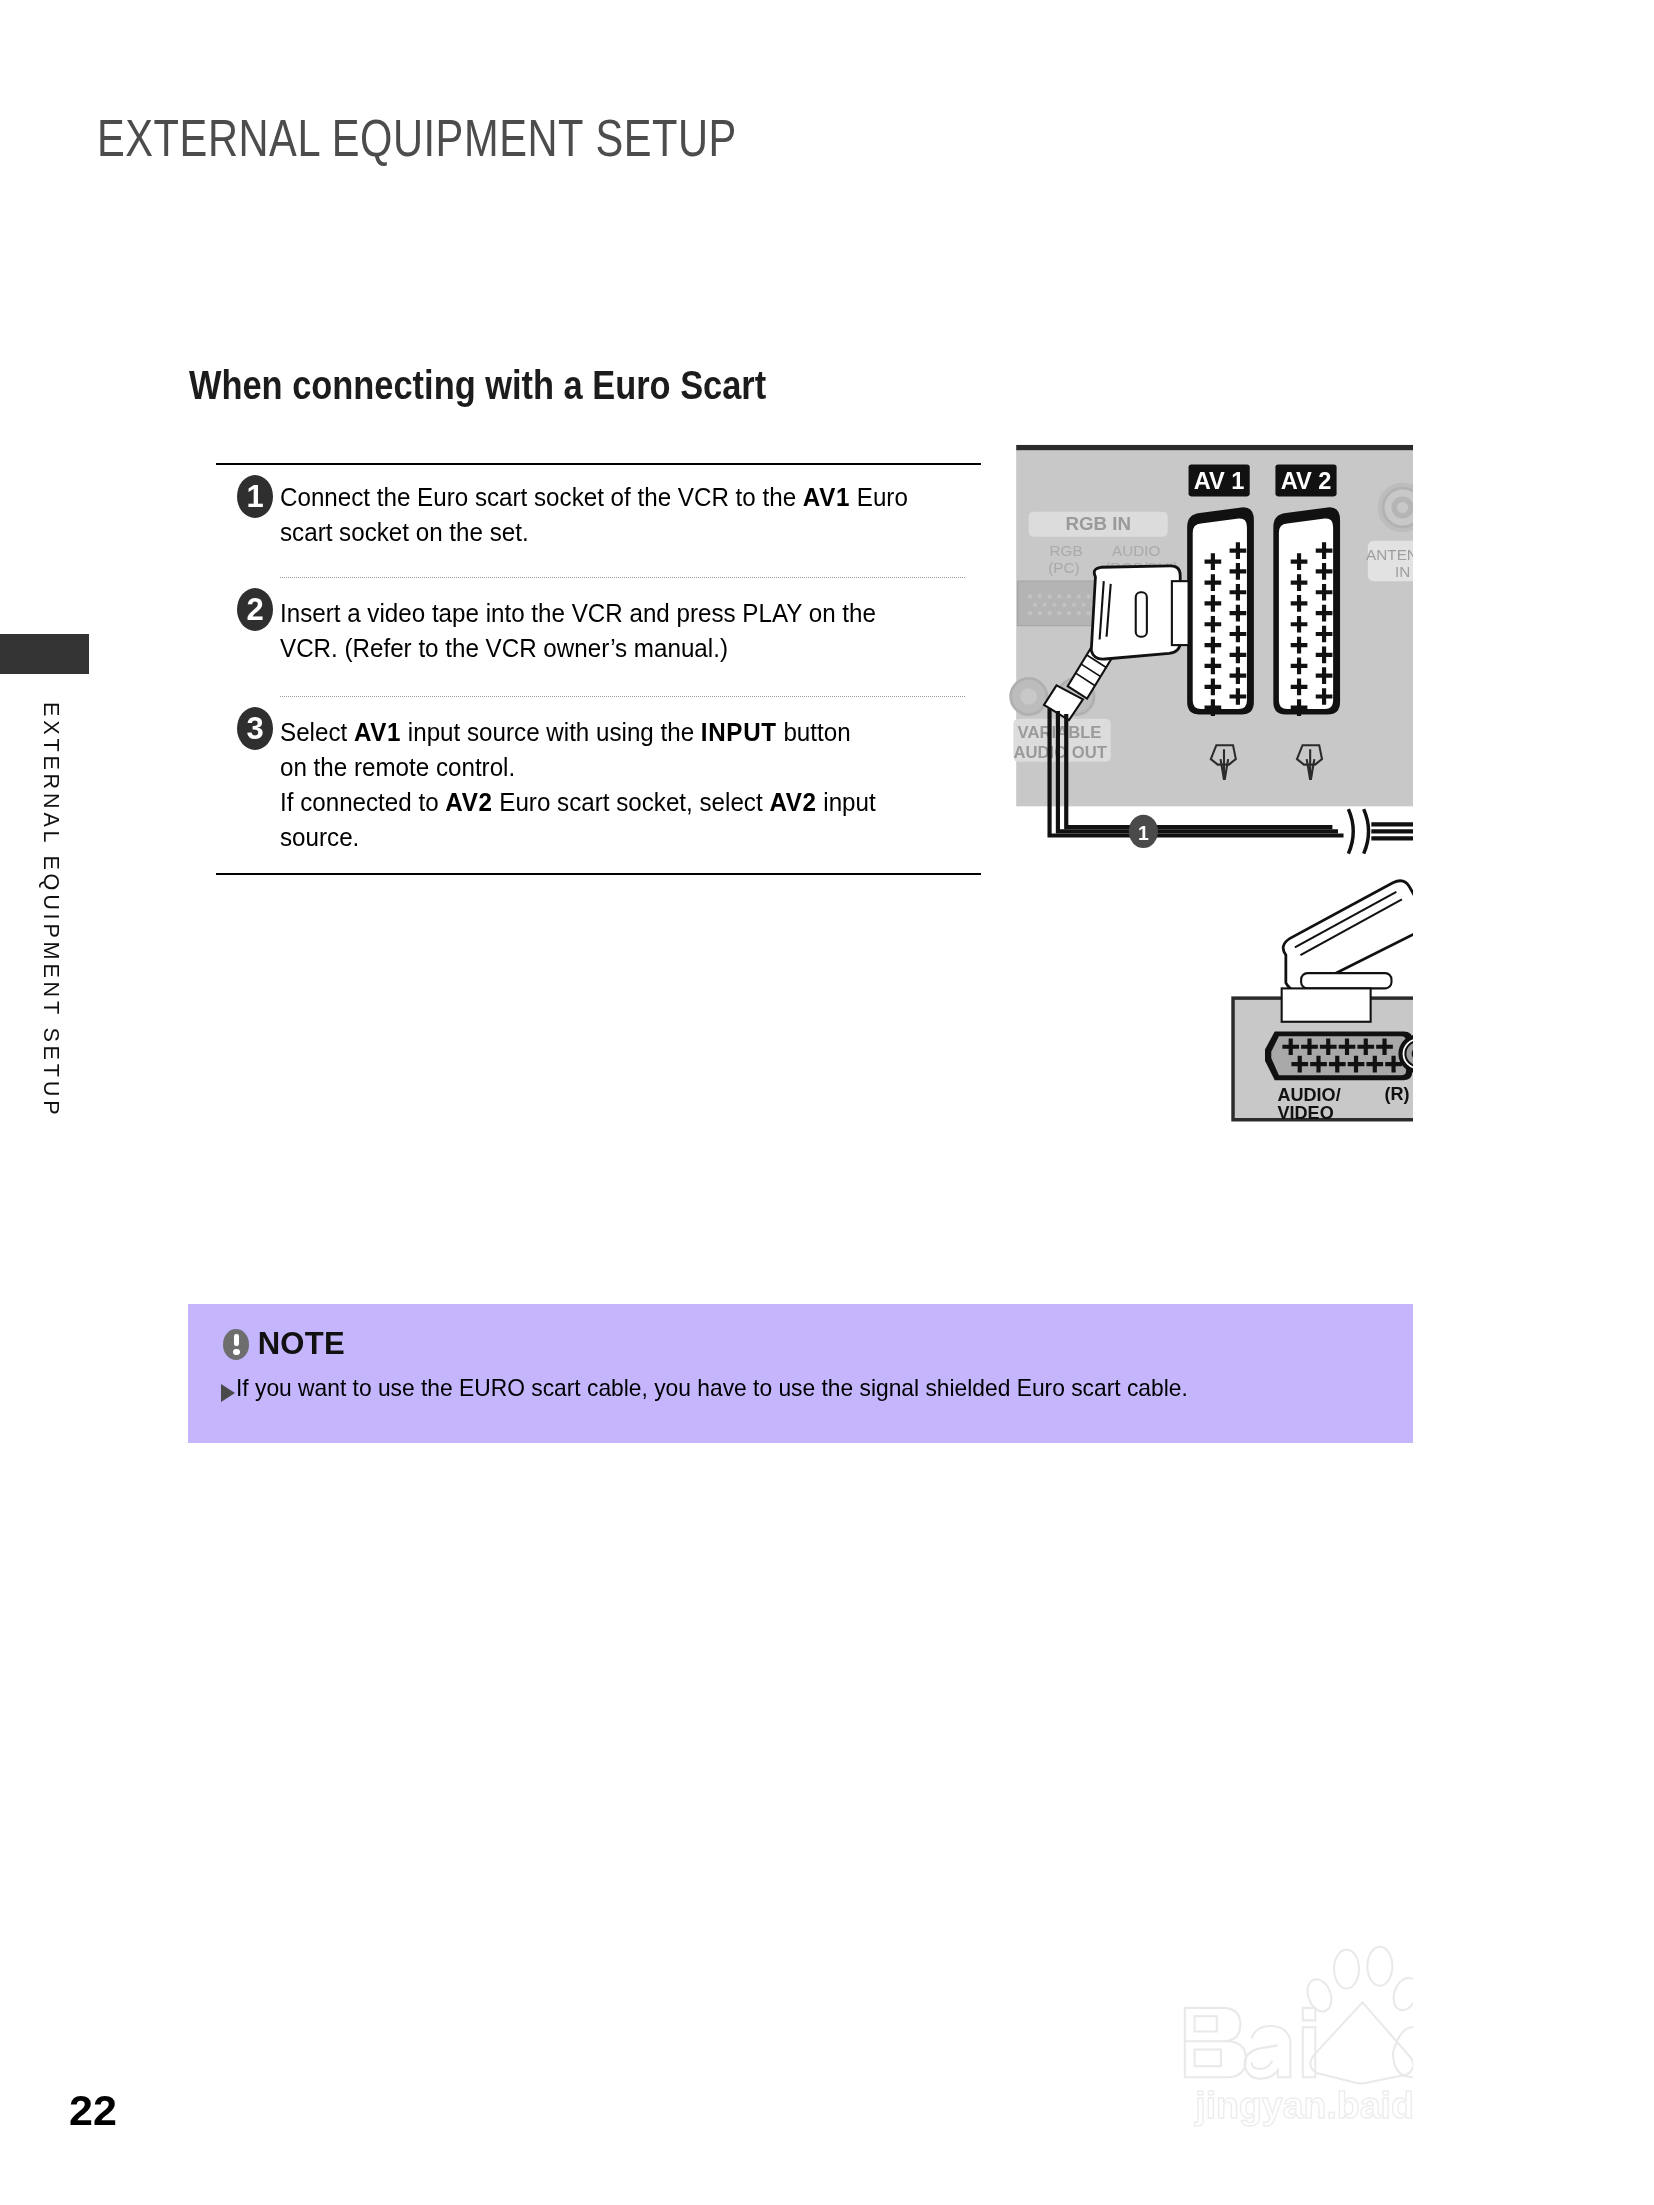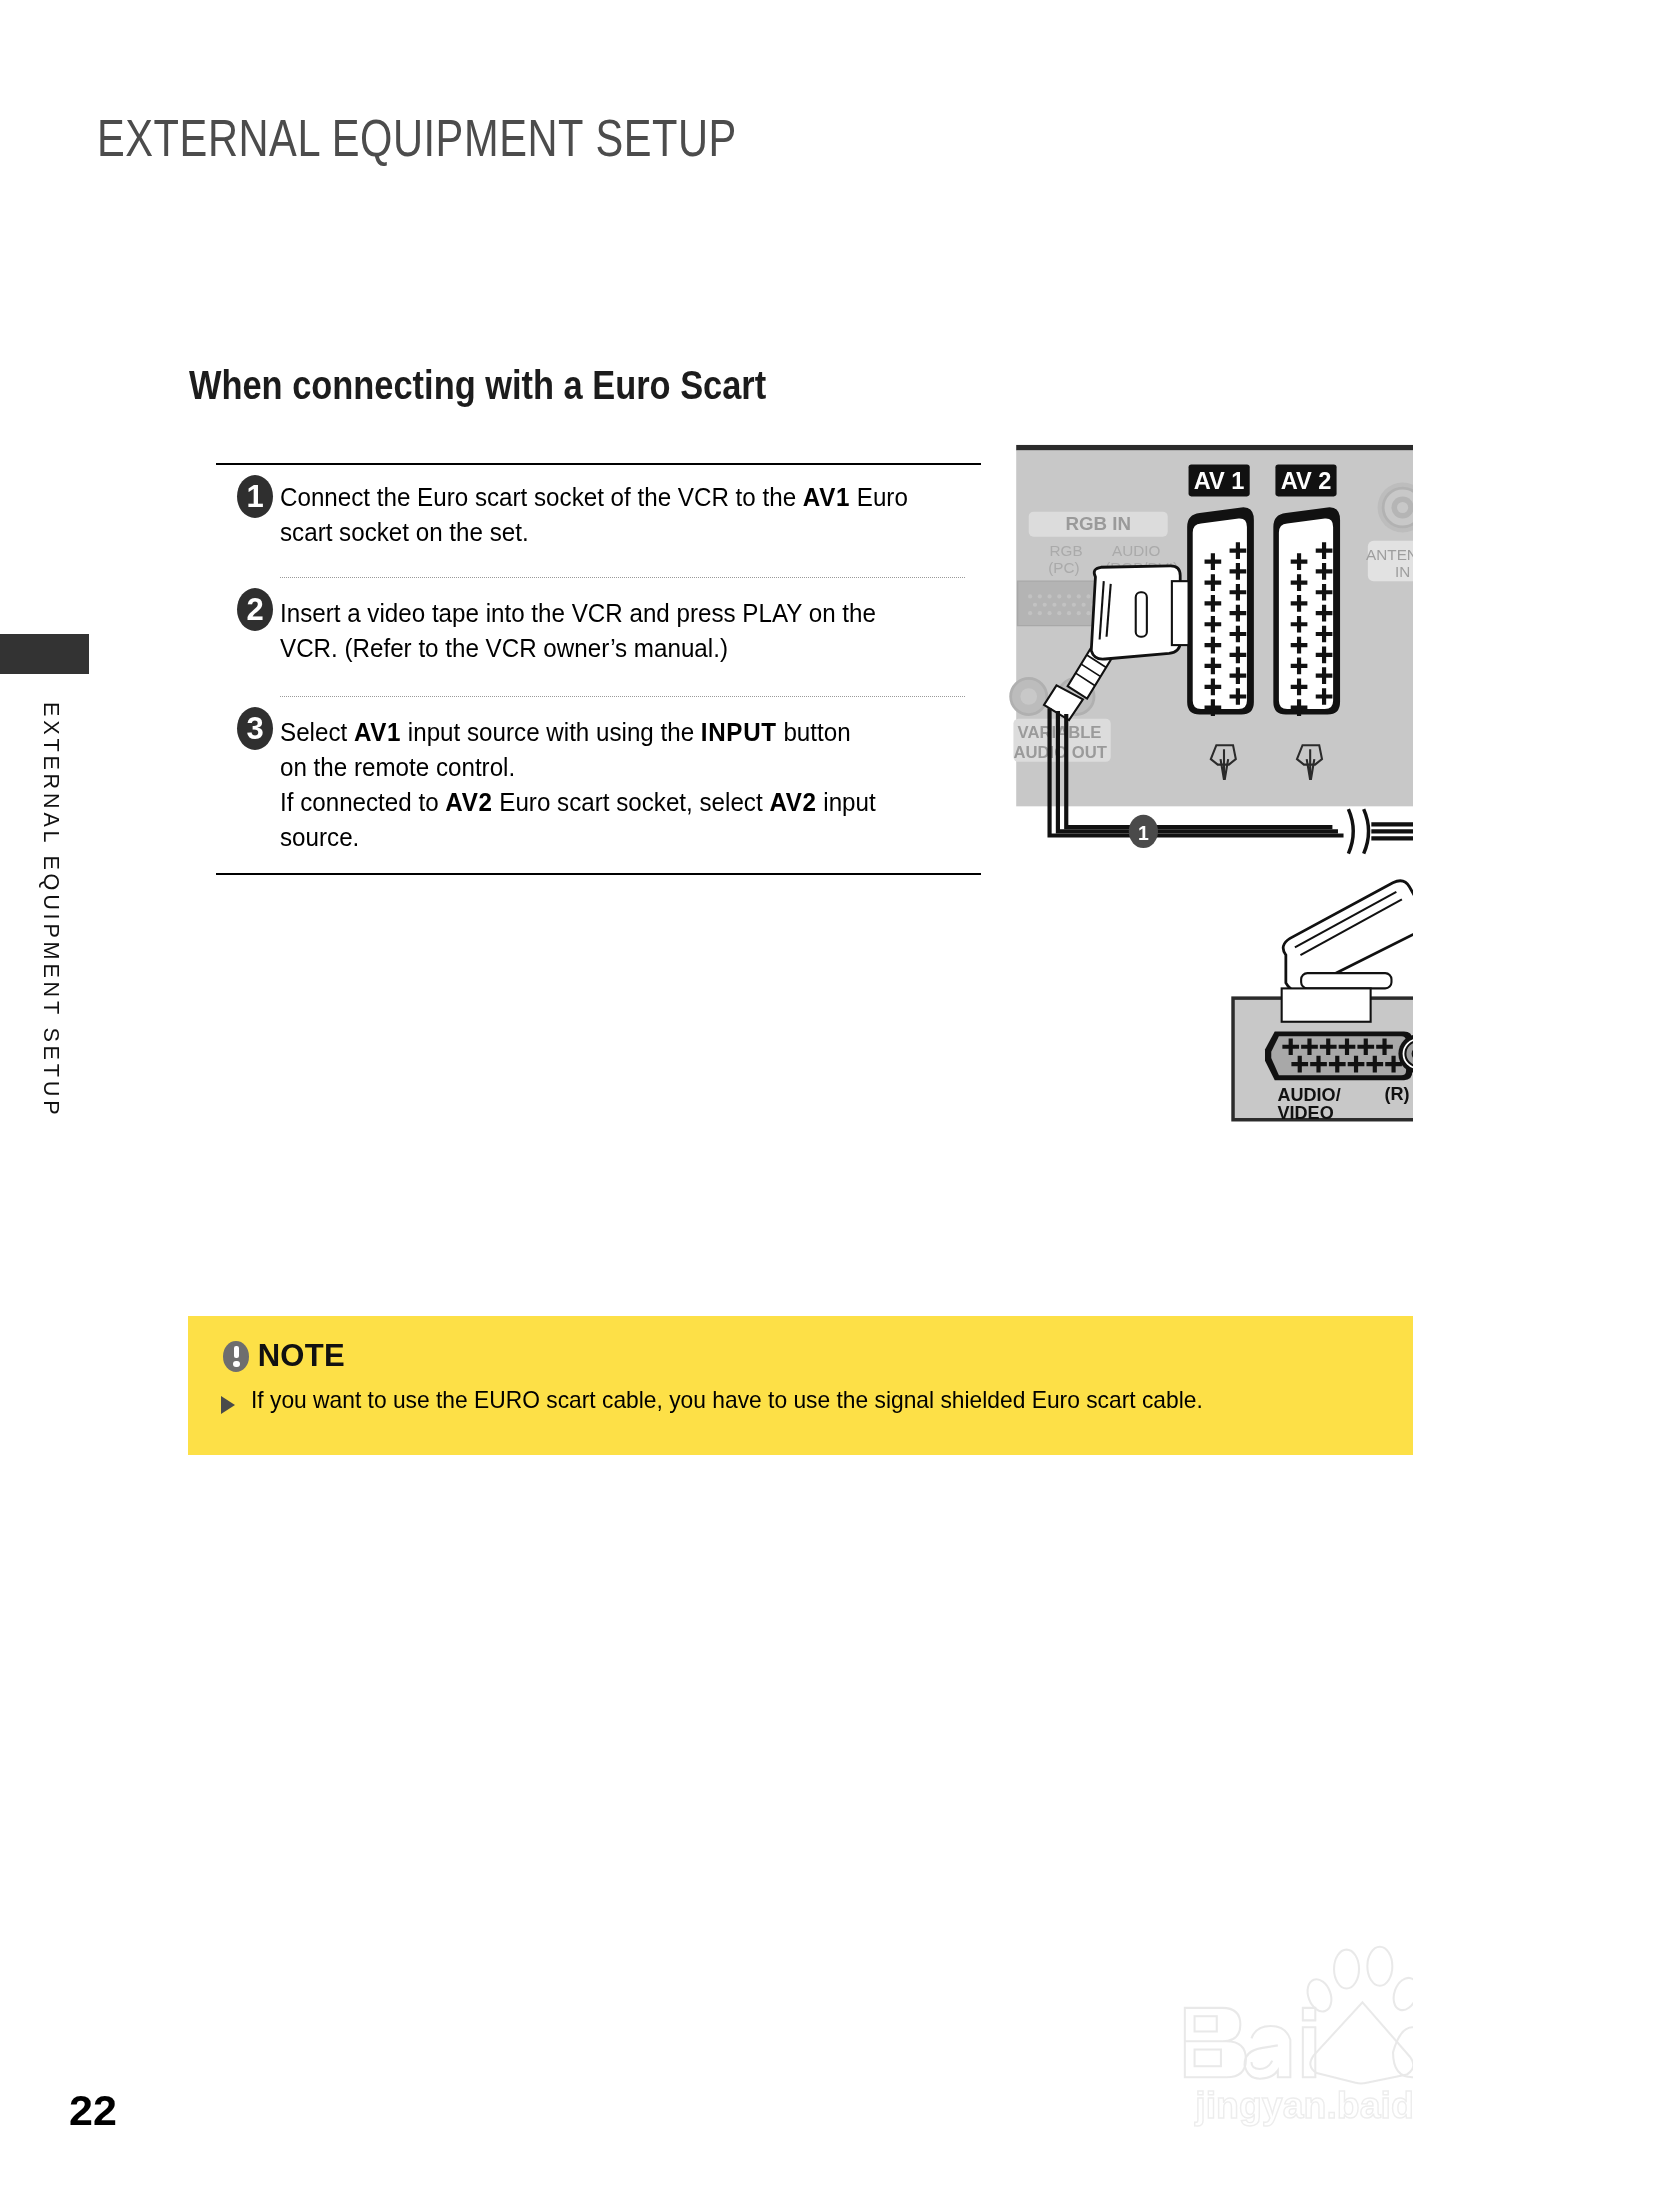--- a/index.html
+++ b/index.html
@@ -137,22 +137,21 @@
     height: 688px;
   }
 
   
   #note-box {
     position: absolute;
     left: 188px;
     top: 1304px;
     width: 1342px;
     height: 139px;
-    background: #fde047;
-    margin-top: 12px;
+    background: #c4b5fd;
   }
   #note-head {
     position: absolute;
     left: 35px;
     top: 22px;
     display: flex;
     align-items: center;
     gap: 8.3px;
   }
   #note-icon {
@@ -184,21 +183,21 @@
     font-weight: bold;
     color: #111111;
     letter-spacing: 0.3px;
   }
   #note-item {
     position: absolute;
     left: 33px;
     top: 70px;
     display: flex;
     align-items: flex-end;
-    gap: 16px;
+    gap: 1px;
   }
   #note-bullet {
     width: 0; height: 0;
     border-left: 14px solid #4a4a4a;
     border-top: 9px solid transparent;
     border-bottom: 9px solid transparent;
     margin-top: 7.6px;
   }
   #note-text {
     font-family: "Liberation Sans Narrow", "Liberation Sans", sans-serif;

